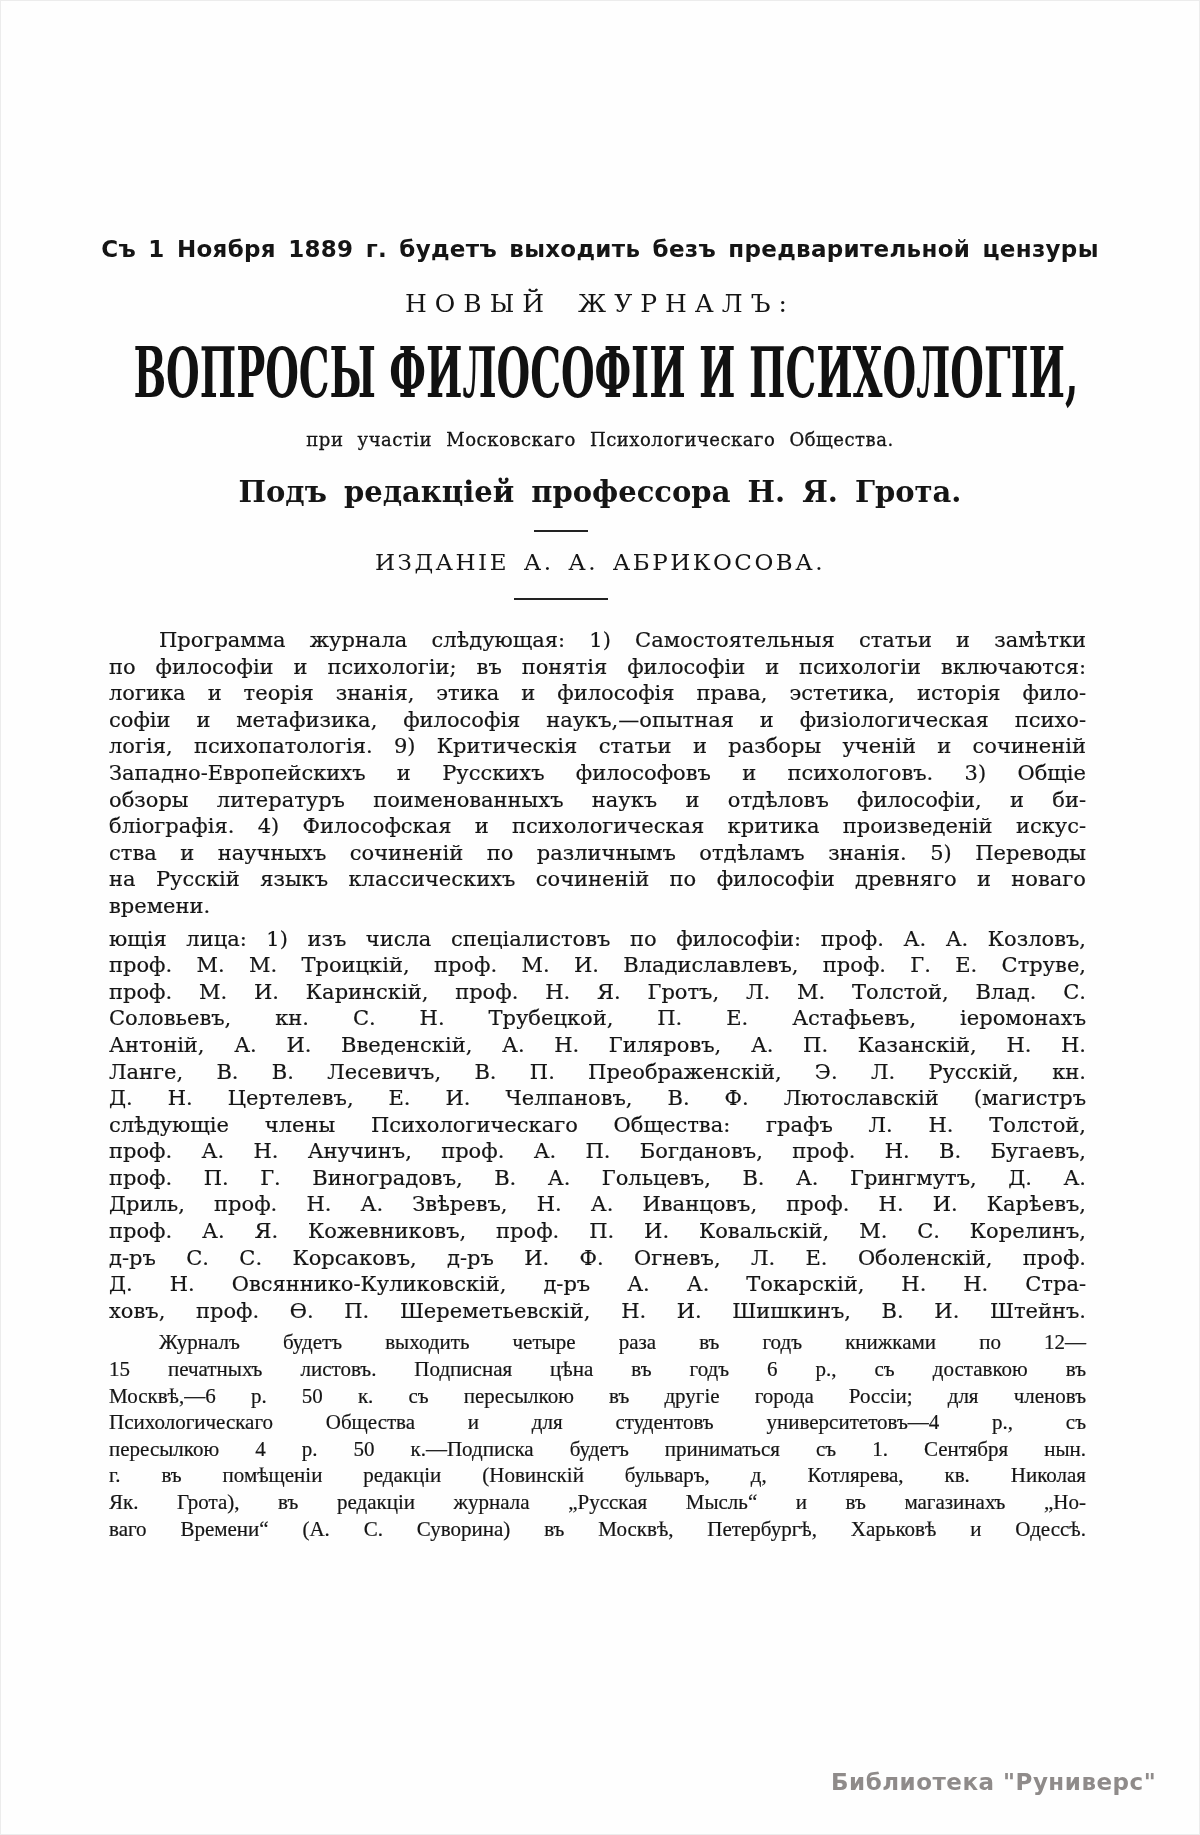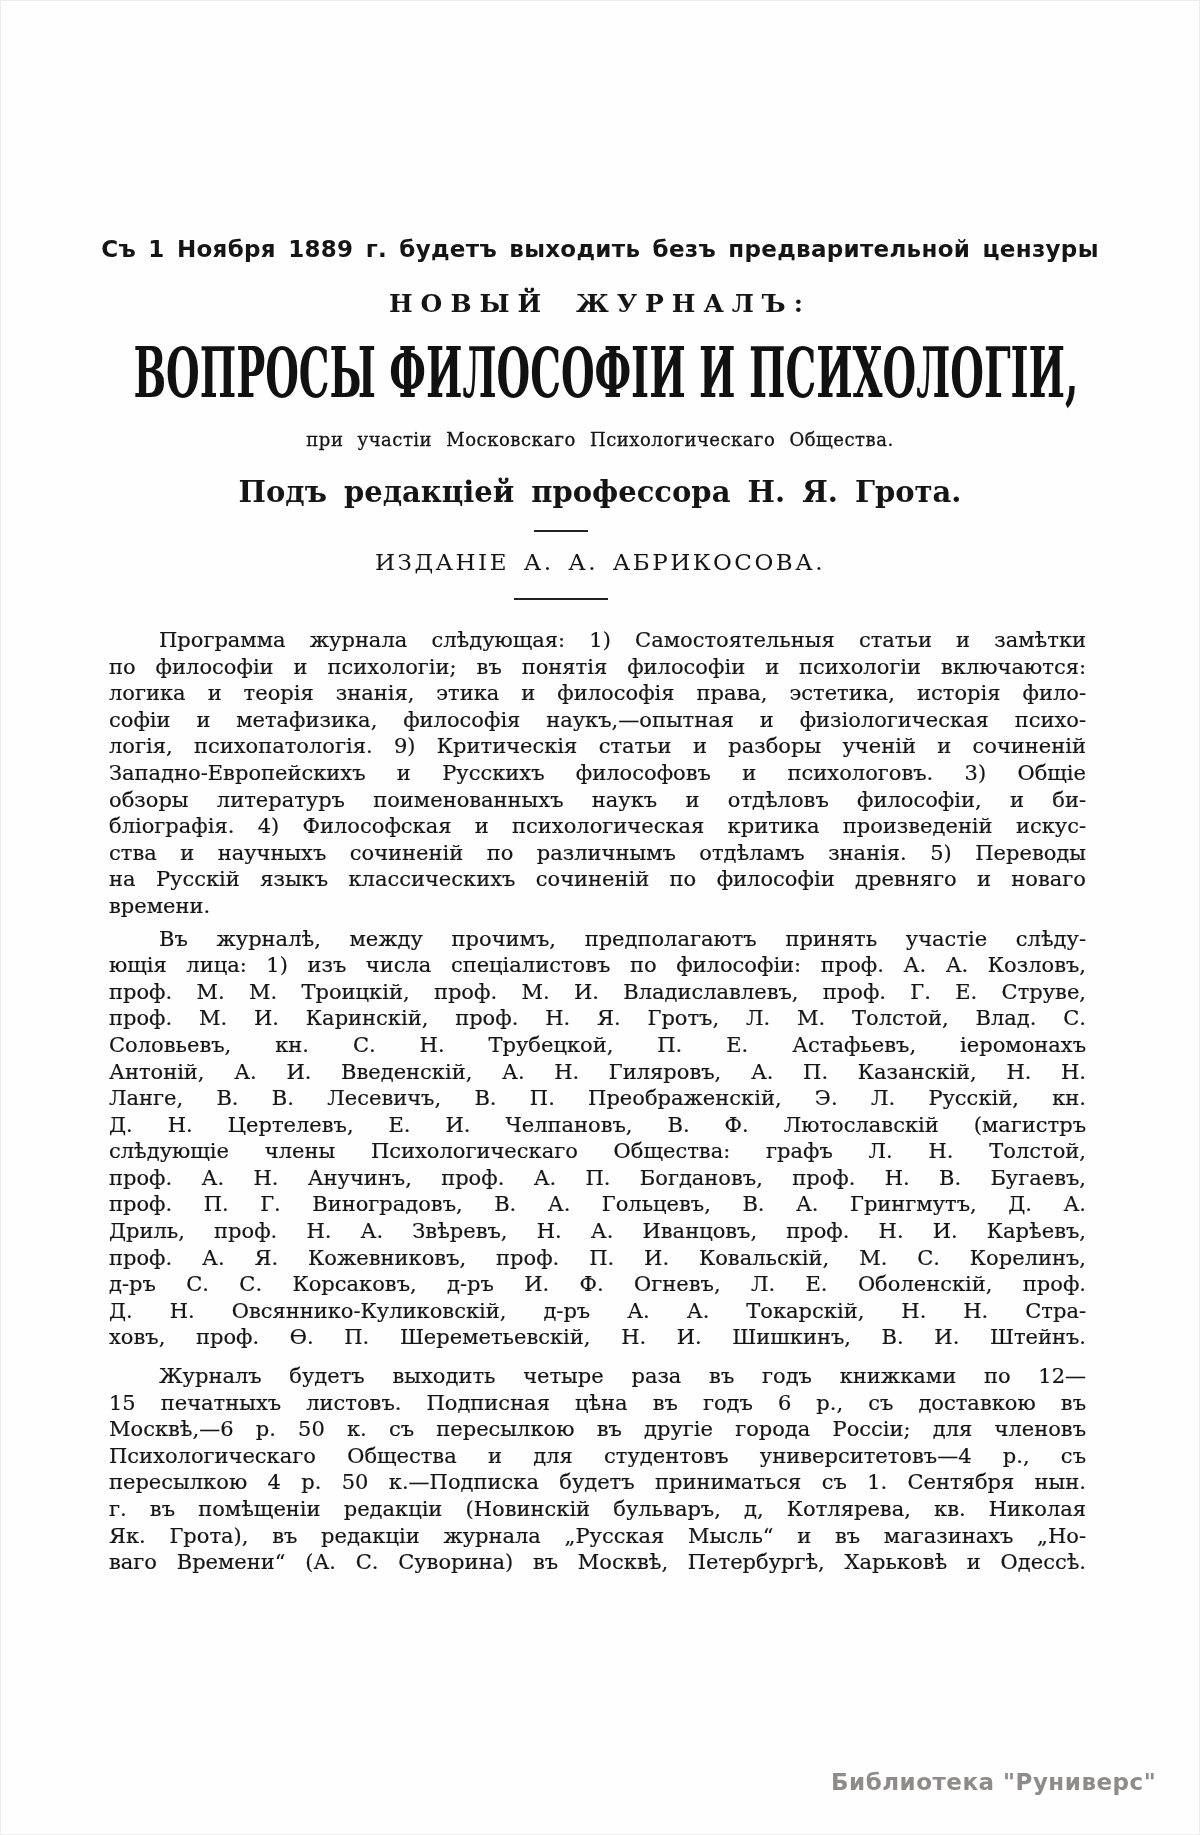--- a/index.html
+++ b/index.html
@@ -18,21 +18,21 @@
     position:absolute;top:235px;left:0;width:100%;
     text-align:center;
     font-family:"DejaVu Sans", sans-serif;
     font-weight:bold;font-size:23px;
     word-spacing:4px;letter-spacing:0.3px;
   }
   .kicker{
     position:absolute;top:288px;left:0;width:100%;
     text-align:center;
     font-size:25px;letter-spacing:8px;word-spacing:10px;
-    font-weight:bold;
+    font-weight:normal;
   }
   .title-svg{position:absolute;top:330px;left:0;}
   .title-svg text{
     font-family:"DejaVu Serif", serif;
     font-weight:bold;
   }
   .participation{
     position:absolute;top:428px;left:0;width:100%;
     text-align:center;
     font-size:18px;word-spacing:8px;letter-spacing:0.5px;
@@ -51,21 +51,21 @@
     text-align:center;
     font-size:23px;letter-spacing:2.5px;word-spacing:5px;
   }
   .bodytext{
     position:absolute;top:626px;left:108px;width:977px;
     font-size:21px;line-height:26.6px;
     -webkit-text-stroke:0.2px #151515;
   }
   .para{margin:0;}
   .para + .para{margin-top:6px;}
-  .para:nth-child(3){margin-top:12px;}
+  .para:nth-child(3){margin-top:5px;font-family:Liberation Serif, serif;}
   .line{
     text-align:justify;
     text-align-last:justify;
   }
   .line.short{text-align:left;text-align-last:left;}
   .line.indent{text-indent:50px;}
   .watermark{
     position:absolute;top:1768px;left:830px;
     font-family:"DejaVu Sans", sans-serif;
     font-size:23px;font-weight:bold;
@@ -103,21 +103,20 @@
         <div class="line">софіи и метафизика, философія наукъ,—опытная и физіологическая психо-</div>
         <div class="line">логія, психопатологія. 9) Критическія статьи и разборы ученій и сочиненій</div>
         <div class="line">Западно-Европейскихъ и Русскихъ философовъ и психологовъ. 3) Общіе</div>
         <div class="line">обзоры литературъ поименованныхъ наукъ и отдѣловъ философіи, и би-</div>
         <div class="line">бліографія. 4) Философская и психологическая критика произведеній искус-</div>
         <div class="line">ства и научныхъ сочиненій по различнымъ отдѣламъ знанія. 5) Переводы</div>
         <div class="line">на Русскій языкъ классическихъ сочиненій по философіи древняго и новаго</div>
         <div class="line short">времени.</div>
       </div>
       <div class="para">
-        <div class="line indent">Въ журналѣ, между прочимъ, предполагаютъ принять участіе слѣду-</div>
         <div class="line">ющія лица: 1) изъ числа спеціалистовъ по философіи: проф. А. А. Козловъ,</div>
         <div class="line">проф. М. М. Троицкій, проф. М. И. Владиславлевъ, проф. Г. Е. Струве,</div>
         <div class="line">проф. М. И. Каринскій, проф. Н. Я. Гротъ, Л. М. Толстой, Влад. С.</div>
         <div class="line">Соловьевъ, кн. С. Н. Трубецкой, П. Е. Астафьевъ, іеромонахъ</div>
         <div class="line">Антоній, А. И. Введенскій, А. Н. Гиляровъ, А. П. Казанскій, Н. Н.</div>
         <div class="line">Ланге, В. В. Лесевичъ, В. П. Преображенскій, Э. Л. Русскій, кн.</div>
         <div class="line">Д. Н. Цертелевъ, Е. И. Челпановъ, В. Ф. Лютославскій (магистръ</div>
         <div class="line">слѣдующіе члены Психологическаго Общества: графъ Л. Н. Толстой,</div>
         <div class="line">проф. А. Н. Анучинъ, проф. А. П. Богдановъ, проф. Н. В. Бугаевъ,</div>
         <div class="line">проф. П. Г. Виноградовъ, В. А. Гольцевъ, В. А. Грингмутъ, Д. А.</div>

